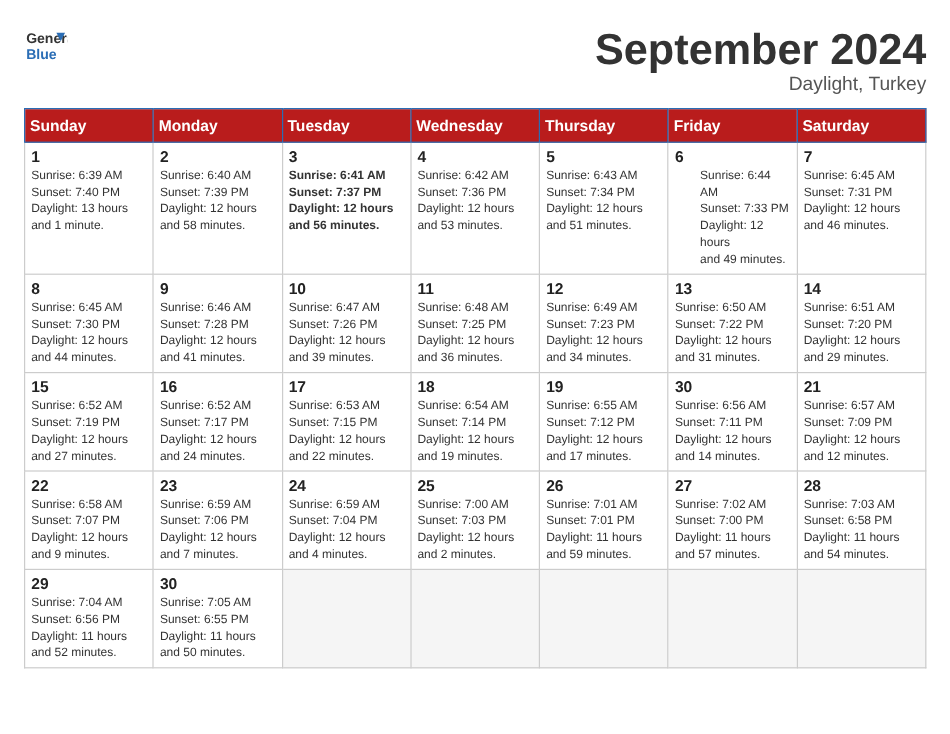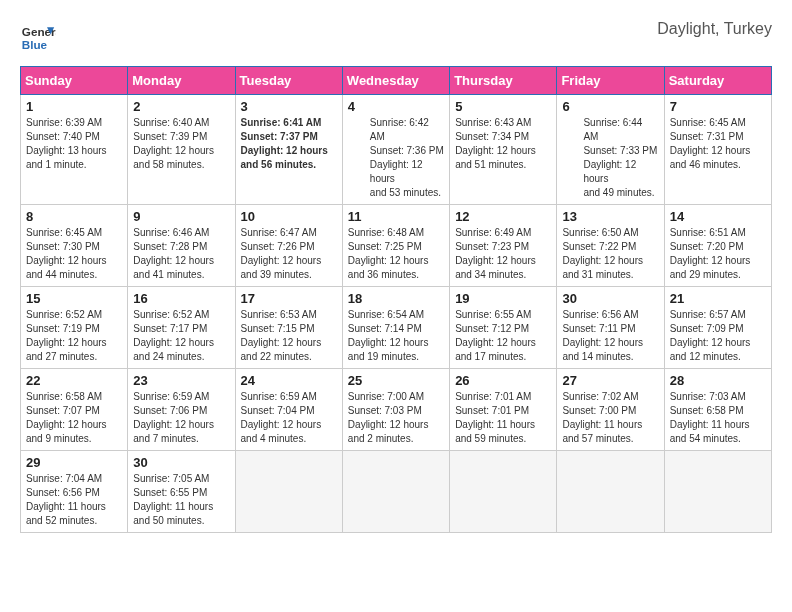--- a/index.html
+++ b/index.html
@@ -36,21 +36,21 @@
     .location-title {
       font-size: 16px;
       color: #555;
     }
     .calendar-table {
       width: 100%;
       border-collapse: collapse;
       table-layout: fixed;
     }
     .calendar-table th {
-      background: #ec4899;
+      background: #b91c1c;
       color: #fff;
       font-size: 13px;
       font-weight: bold;
       padding: 6px 4px;
       text-align: left;
       border: 1px solid #2a6db5;
     }
     .calendar-table td {
       border: 1px solid #ccc;
       vertical-align: top;
@@ -81,20 +81,21 @@
 
 <div class="header-area">
   <div class="logo">
     <svg class="logo-icon" viewBox="0 0 40 40">
       <text x="2" y="18" font-size="13" font-weight="bold" fill="#333">General</text>
       <text x="2" y="32" font-size="13" font-weight="bold" fill="#2a6db5">Blue</text>
       <polygon points="30,8 38,8 34,16" fill="#2a6db5"></polygon>
     </svg>
   </div>
   <div class="title-block">
+    <div class="month-title">September 2024</div>
     <div class="location-title">Daylight, Turkey</div>
   </div>
 </div>
 
 <table class="calendar-table">
   <thead>
     <tr id="header-row">
         <th>Sunday</th>
         <th>Monday</th>
         <th>Tuesday</th>
@@ -122,21 +123,21 @@
         </td>
         <td>
           <span class="day-number">3</span>
           <div class="day-info" style="white-space: pre-line; font-weight: bold;">Sunrise: 6:41 AM
 Sunset: 7:37 PM
 Daylight: 12 hours
 and 56 minutes.</div>
         </td>
         <td>
           <span class="day-number">4</span>
-          <div class="day-info" style="white-space: pre-line; margin-left: 22px;">Sunrise: 6:42 AM
+          <div class="day-info" style="white-space: pre-line;">Sunrise: 6:42 AM
 Sunset: 7:36 PM
 Daylight: 12 hours
 and 53 minutes.</div>
         </td>
         <td>
           <span class="day-number">5</span>
           <div class="day-info" style="white-space: pre-line;">Sunrise: 6:43 AM
 Sunset: 7:34 PM
 Daylight: 12 hours
 and 51 minutes.</div>

